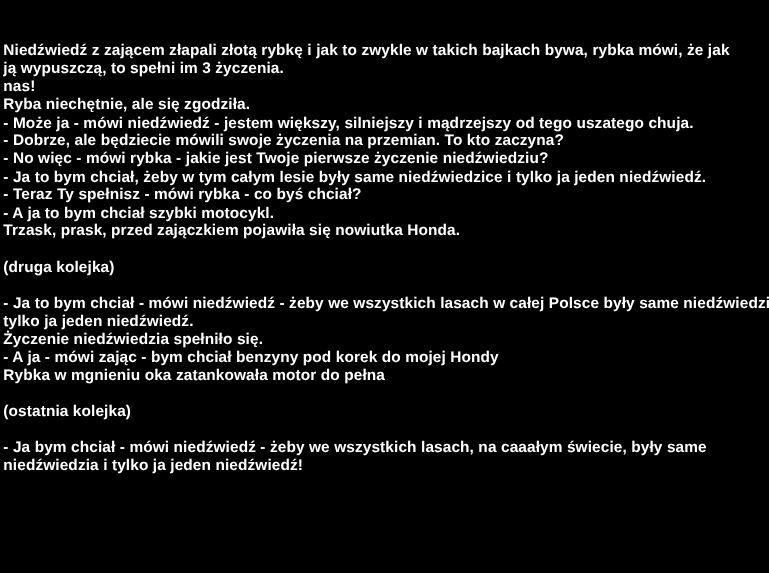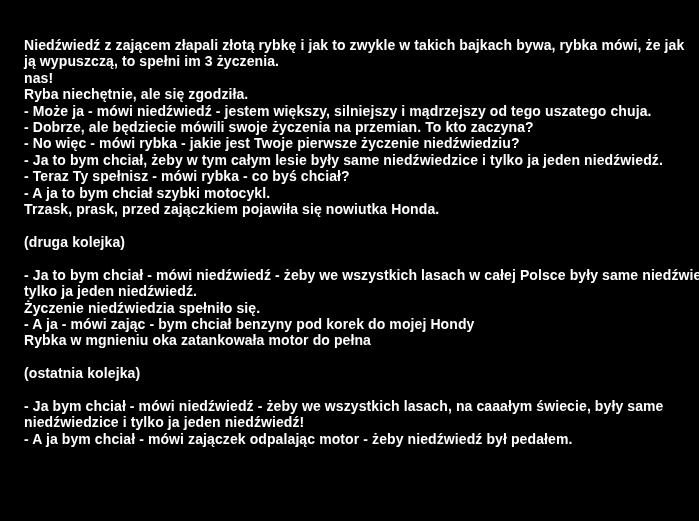--- a/index.html
+++ b/index.html
@@ -10,21 +10,21 @@
   .page {
     position: relative;
     width: 699px;
     height: 521px;
     background: #000000;
     overflow: hidden;
   }
   .text-block {
     position: absolute;
     top: 37px;
-    left: 24px;
+    left: 3px;
     right: 4px;
     font-family: "Liberation Sans", sans-serif;
     font-weight: bold;
     font-size: 14px;
     line-height: 16.4px;
     color: #ffffff;
     -webkit-font-smoothing: antialiased;
   }
   .line {
     white-space: nowrap;
@@ -52,16 +52,15 @@
       <div class="line">&nbsp;</div>
       <div class="line">- Ja to bym chciał - mówi niedźwiedź - żeby we wszystkich lasach w całej Polsce były same niedźwiedzice i</div>
       <div class="line">tylko ja jeden niedźwiedź.</div>
       <div class="line">Życzenie niedźwiedzia spełniło się.</div>
       <div class="line">- A ja - mówi zając - bym chciał benzyny pod korek do mojej Hondy</div>
       <div class="line">Rybka w mgnieniu oka zatankowała motor do pełna</div>
       <div class="line">&nbsp;</div>
       <div class="line">(ostatnia kolejka)</div>
       <div class="line">&nbsp;</div>
       <div class="line">- Ja bym chciał - mówi niedźwiedź - żeby we wszystkich lasach, na caaałym świecie, były same</div>
-      <div class="line">niedźwiedzice i tylko ja jeden niedźwiedź!</div>
-      <div class="line">- A ja bym chciał - mówi zajączek odpalając motor - żeby niedźwiedź był pedałem.</div>
+      <div class="line">niedźwiedzia i tylko ja jeden niedźwiedź!</div>
     </div>
 </div>
 
 </body></html>

